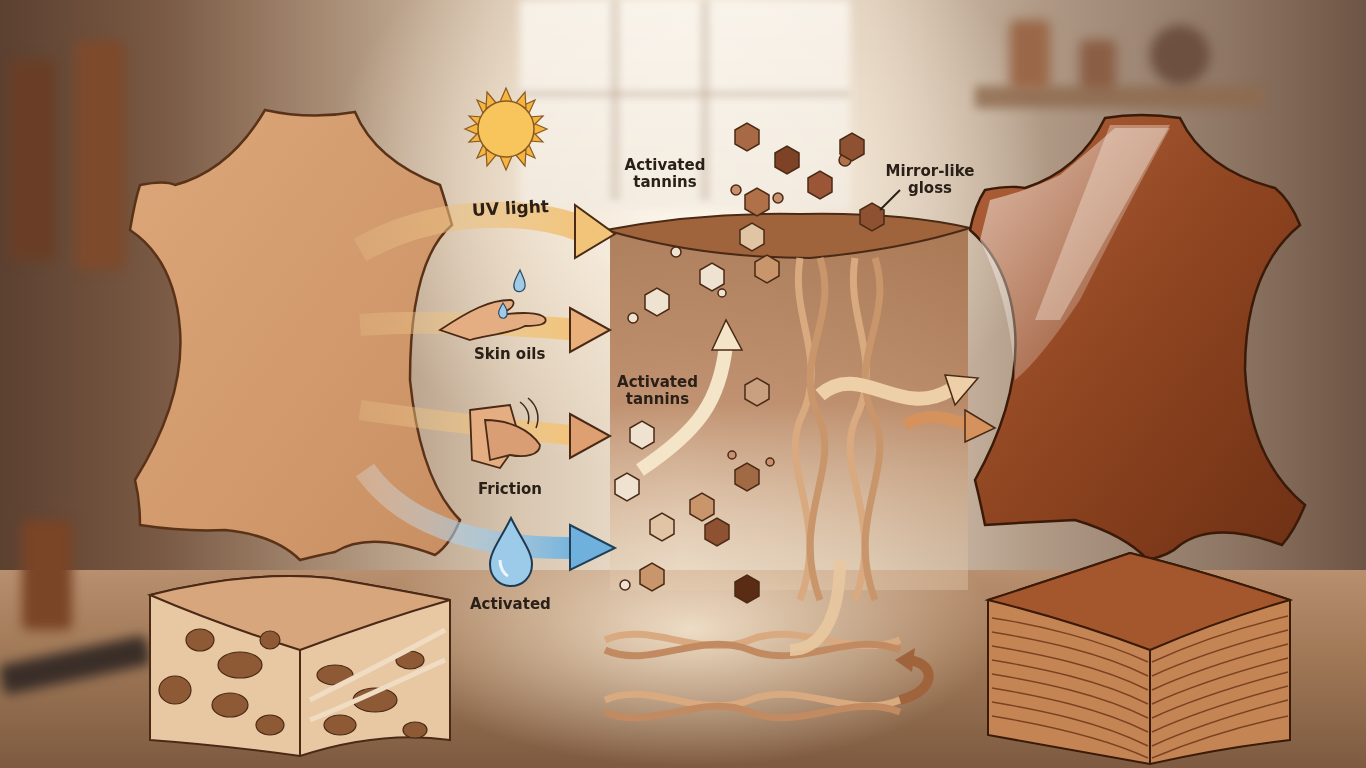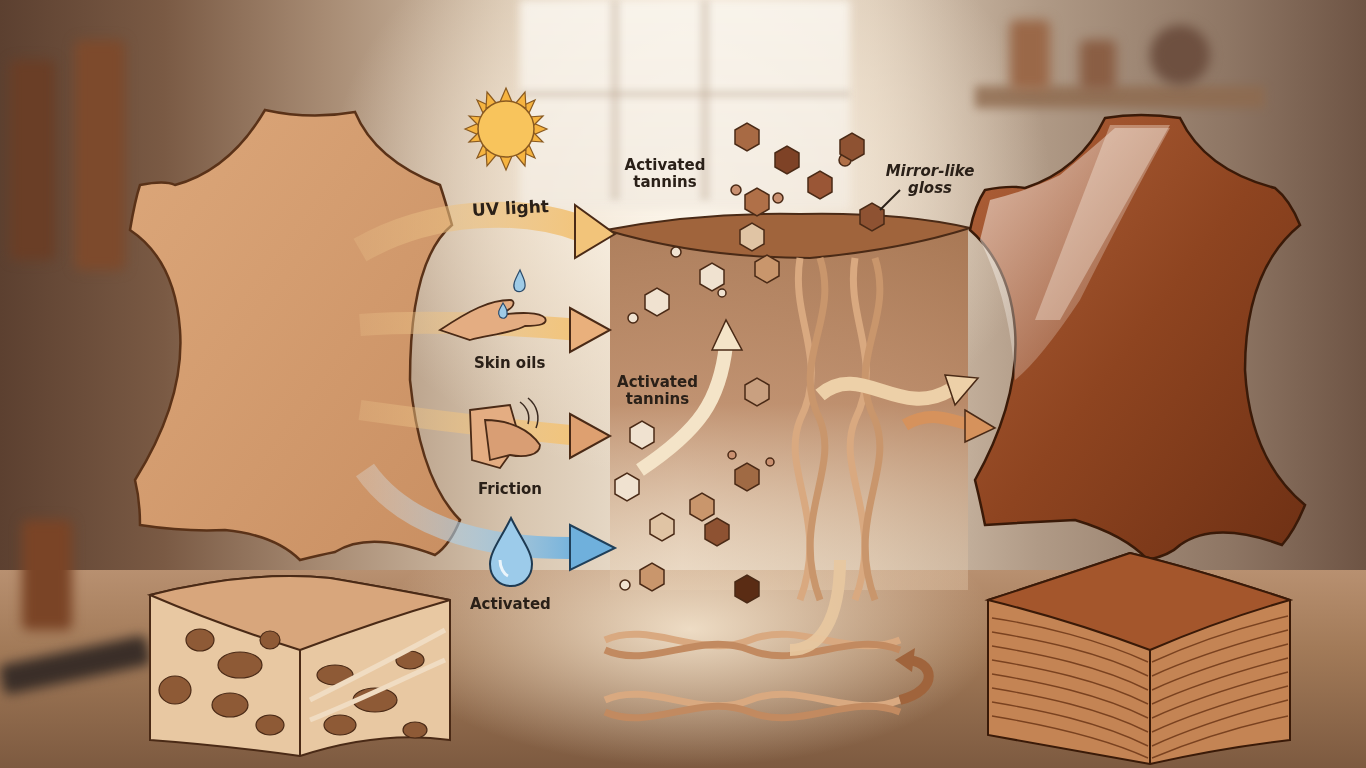--- a/index.html
+++ b/index.html
@@ -247,20 +247,20 @@
         <path d="M1152,704 C1200,682 1250,668 1288,658"></path>
         <path d="M1152,718 C1200,696 1250,682 1288,672"></path>
         <path d="M1152,732 C1200,710 1250,696 1288,686"></path>
         <path d="M1152,746 C1200,724 1250,710 1288,700"></path>
         <path d="M1152,758 C1200,738 1250,724 1288,716"></path>
       </g>
     </g>
   </svg>
 
   <div class="label med" style="left:472px;top:199px;transform:rotate(-3deg);">UV light</div>
-  <div class="label small" style="left:474px;top:346px;margin-top:9px;">Skin oils</div>
+  <div class="label small" style="left:474px;top:346px;">Skin oils</div>
   <div class="label small" style="left:478px;top:481px;text-align:right;">Friction</div>
   <div class="label small" style="left:470px;top:596px;">Activated</div>
 
   <div class="label small" style="left:605px;top:157px;width:120px;white-space:normal;">Activated tannins</div>
   <div class="label small" style="left:600px;top:374px;width:115px;white-space:normal;">Activated tannins</div>
-  <div class="label small" style="left:885px;top:163px;width:90px;white-space:normal;font-style:italic;">Mirror-like gloss</div>
+  <div class="label small" style="left:885px;top:163px;width:90px;white-space:normal;">Mirror-like gloss</div>
 </div>
 
 </body></html>

